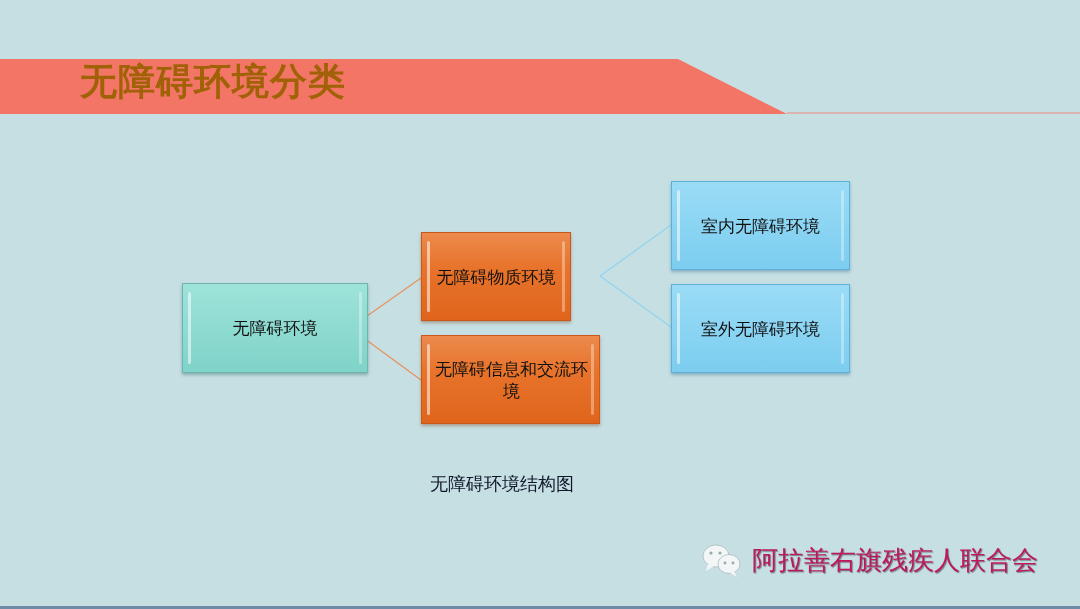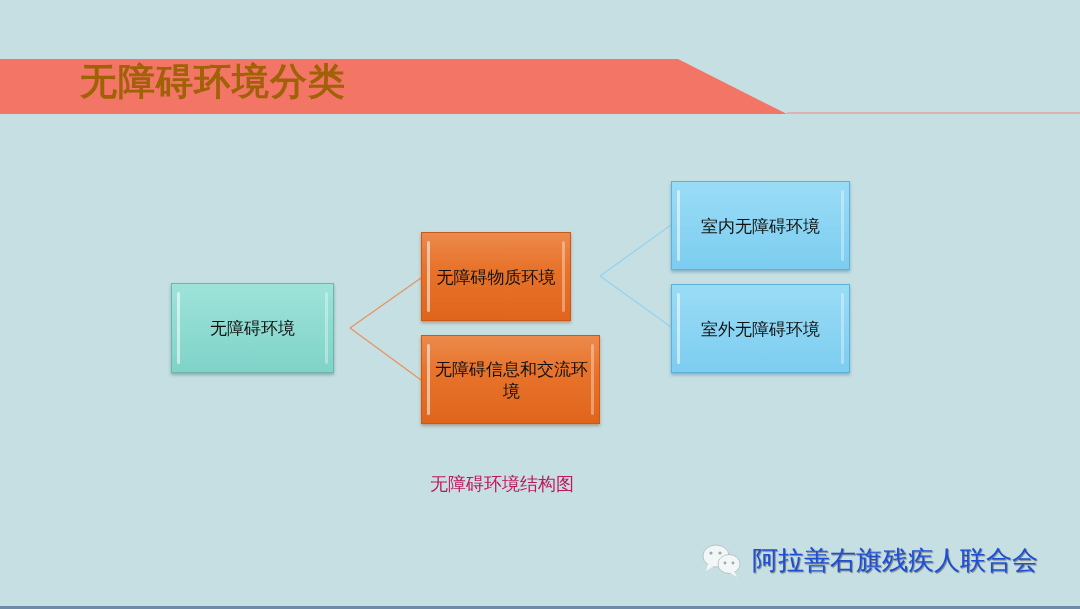--- a/index.html
+++ b/index.html
@@ -46,28 +46,28 @@
     box-shadow: 0 2px 3px rgba(120,60,20,0.4);
   }
   .node.blue {
     background: linear-gradient(#9adcf6, #7ccdf0);
     border: 1px solid #5fb0d6;
     box-shadow: 0 2px 3px rgba(40,100,140,0.4);
   }
   .caption {
     position: absolute; left: 430px; top: 472px;
     font-family: "DejaVu Serif", "Liberation Serif", serif;
-    font-size: 18px; color: #be185d;
+    font-size: 18px; color: #0f172a;
   }
   .watermark {
     position: absolute; left: 700px; top: 540px; height: 40px;
     display: flex; align-items: center;
   }
   .watermark-text {
-    font-size: 26px; color: #1d4ed8; margin-left: 8px;
+    font-size: 26px; color: #be185d; margin-left: 8px;
     text-shadow: 1px 1px 1px rgba(60,60,60,0.6);
   }
   .bottom-rule {
     position: absolute; left: 0; top: 606px; width: 1080px; height: 3px; background: #6d8aa6;
   }
 </style>
 </head>
 <body>
 
 <div class="title-banner">
@@ -78,21 +78,21 @@
 </div>
 <div class="title-text">无障碍环境分类</div>
 
 <svg class="connectors" width="1080" height="609">
   <line x1="350" y1="328" x2="421" y2="278" stroke="#e8935f" stroke-width="1.3"></line>
   <line x1="350" y1="328" x2="421" y2="380" stroke="#e8935f" stroke-width="1.3"></line>
   <line x1="600" y1="276" x2="671" y2="225" stroke="#93d4f0" stroke-width="1.3"></line>
   <line x1="600" y1="276" x2="671" y2="327" stroke="#93d4f0" stroke-width="1.3"></line>
 </svg>
 
-<div class="node teal" style="left:171px; top:283px; width:163px; height:90px;">
+<div class="node teal" style="left:182px; top:283px; width:186px; height:90px;">
   <span>无障碍环境</span>
 </div>
 
 <div class="node orange" style="left:421px; top:232px; width:150px; height:89px;">
   <span>无障碍物质环境</span>
 </div>
 
 <div class="node orange" style="left:421px; top:335px; width:179px; height:89px;padding-left:12px;">
   <span>无障碍信息和交流环境</span>
 </div>

